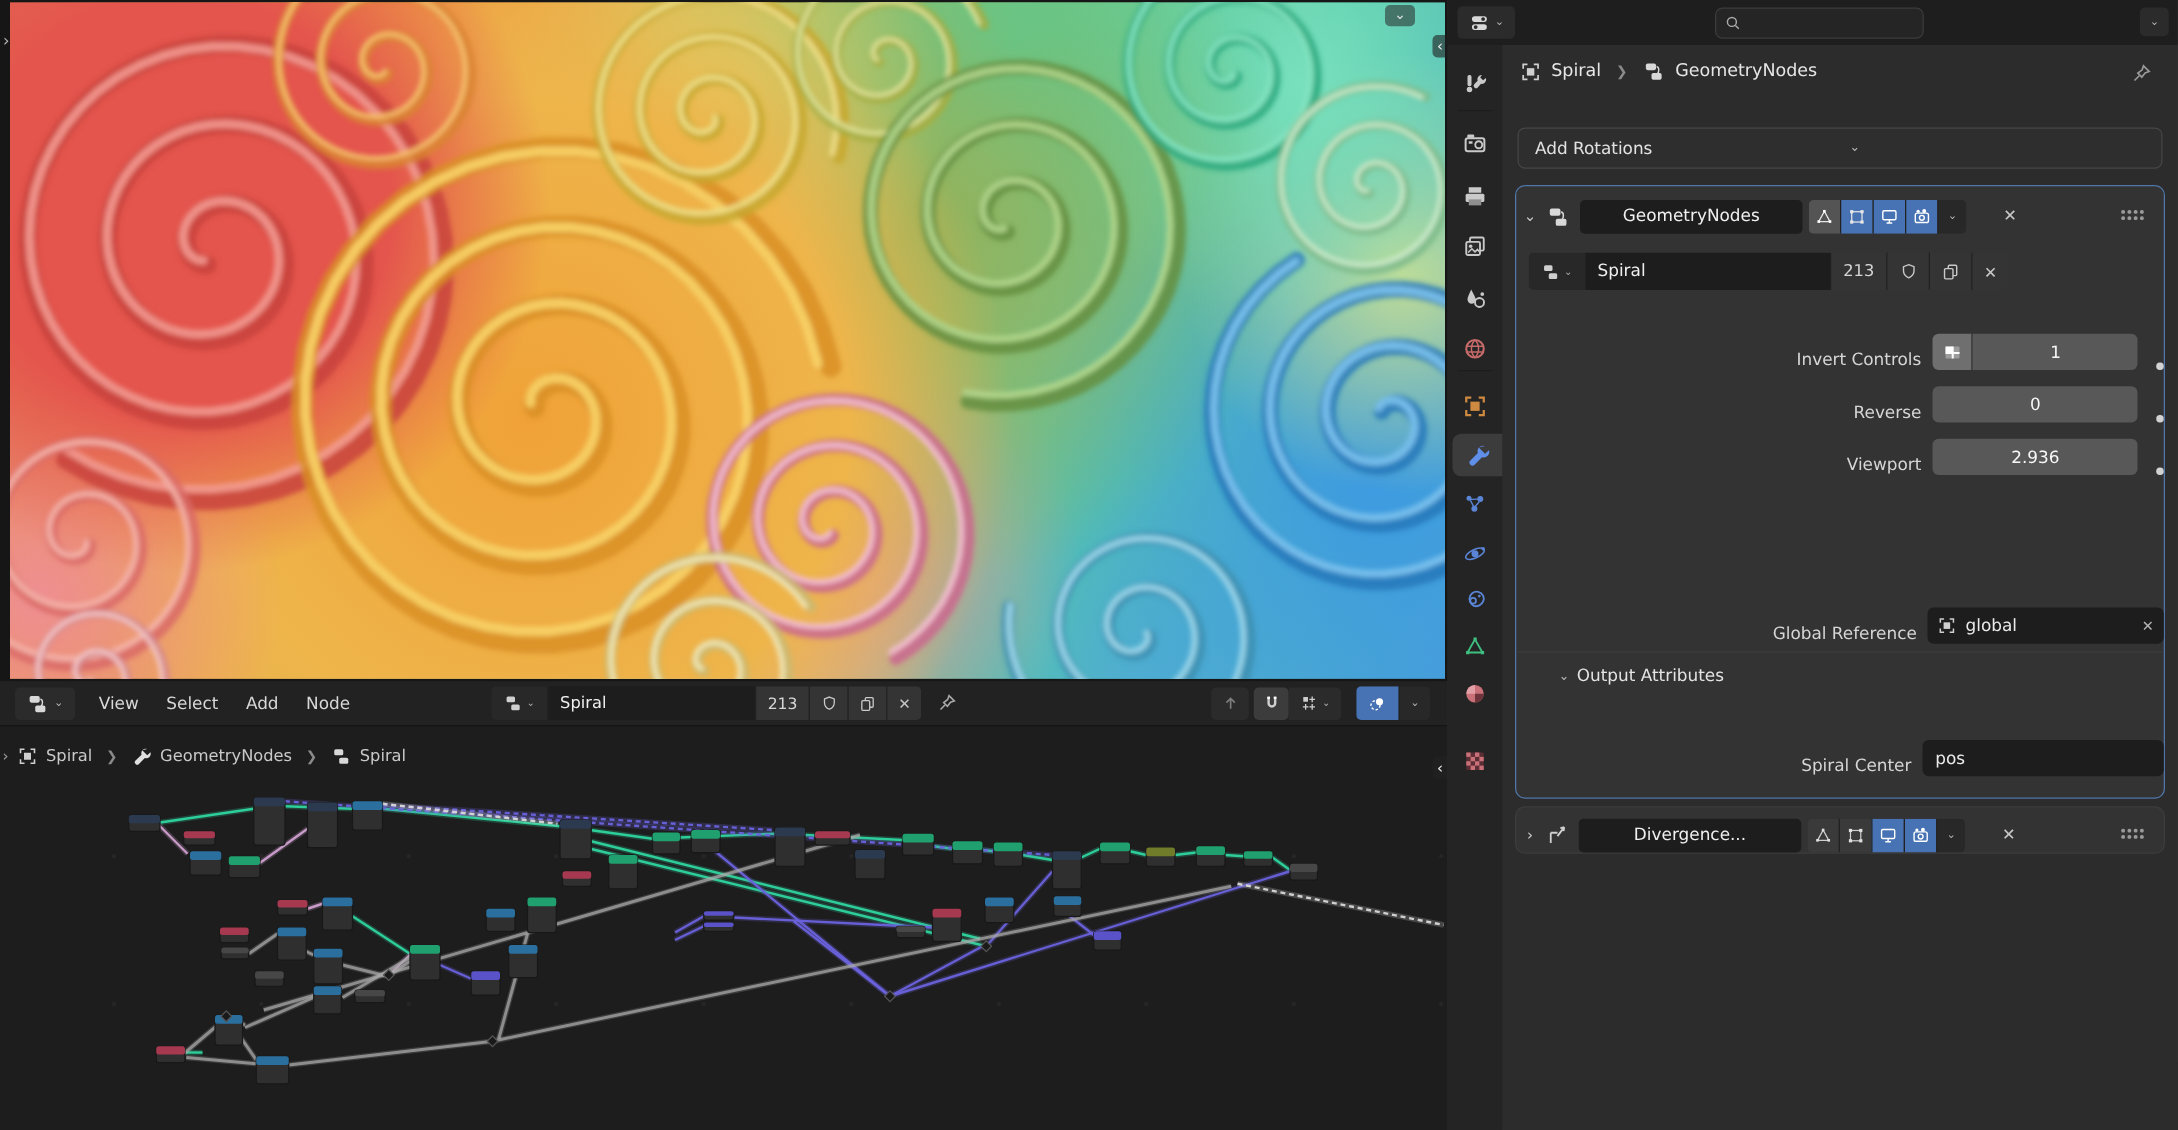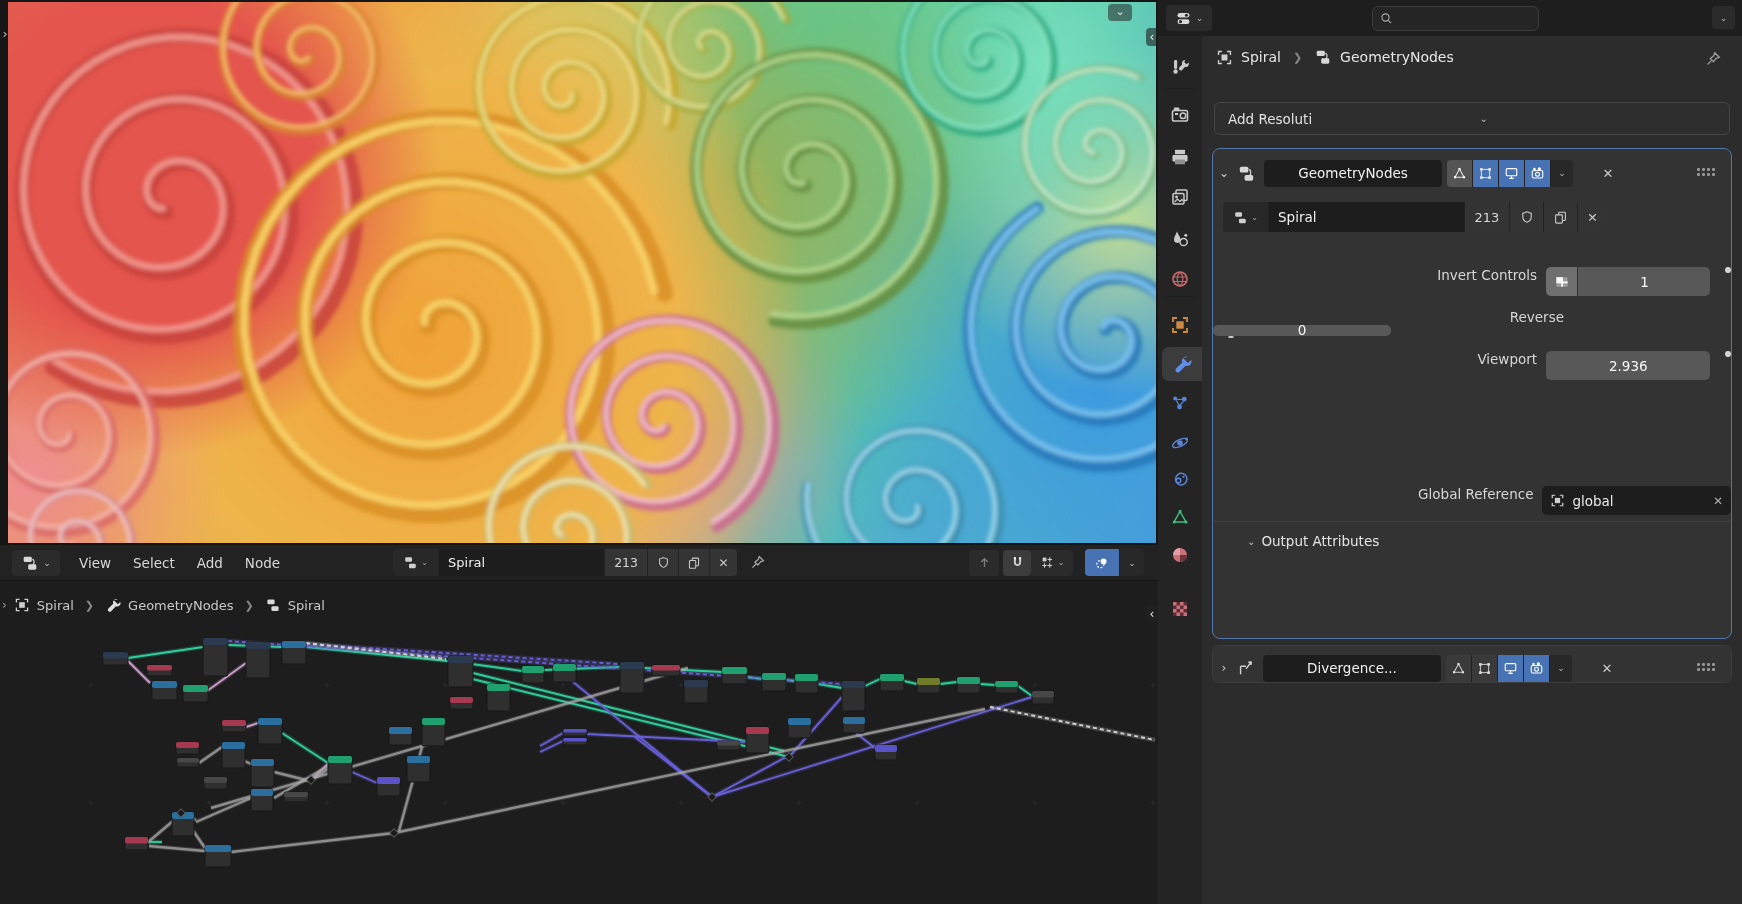--- a/index.html
+++ b/index.html
@@ -75,21 +75,21 @@
     border-radius:8px;}
   #wn-panel{left:10px;top:609px;width:518px;height:36px;background:#333333;border:1px solid #3d3d3d;
     border-radius:8px;}
   .mod-head{position:absolute;left:0;top:0;width:100%;height:36px;display:flex;align-items:center;}
   .chev{color:#cccccc;font-size:12px;width:22px;text-align:center;cursor:pointer;}
   .mod-name{width:178px;height:27px;background:#1d1d1d;border-radius:4px;display:flex;align-items:center;
     justify-content:center;font-size:13.5px;color:#f0f0f0;}
   .grip{display:grid;grid-template-columns:repeat(4,5px);grid-template-rows:repeat(2,5px);cursor:grab;}
   .grip i{width:2.5px;height:2.5px;border-radius:50%;background:#9a9a9a;}
   .x-btn{color:#c8c8c8;font-size:13px;width:26px;text-align:center;cursor:pointer;}
-  .prop-row{position:absolute;left:0;width:100%;height:29px;display:flex;align-items:flex-start;}
+  .prop-row{position:absolute;left:0;width:100%;height:29px;display:flex;align-items:flex-end;}
   .prop-label{width:360px;text-align:right;font-size:13.5px;color:#d6d6d6;padding-right:9px;box-sizing:border-box;}
   .valfield{width:178px;height:29px;background:#585858;border-radius:5px;display:flex;align-items:center;
     justify-content:center;font-size:13.5px;color:#f7f7f7;position:relative;overflow:hidden;cursor:ew-resize;}
   .valfield span{position:relative;z-index:2;}
   .fill{position:absolute;left:0;top:0;bottom:0;width:50%;background:#4772b3;z-index:1;}
   .dot{width:6px;height:6px;border-radius:50%;background:#d2d2d2;margin-left:15px;}
   .darkfield{background:#1d1d1d;border-radius:5px;height:29px;display:flex;align-items:center;
     font-size:13.5px;color:#eaeaea;}
   .icon-sq{width:34px;height:29px;background:#6f6f6f;border-radius:5px 0 0 5px;display:flex;
     align-items:center;justify-content:center;margin-right:1px;cursor:pointer;}
@@ -600,21 +600,21 @@
           <path d="M12.5 6 C15 6 15 11 13 12.5" stroke="#d8d8d8" stroke-width="1.3" fill="none"></path>
         </svg>
         <span>GeometryNodes</span>
       </div>
       <svg id="props-pin" class="abs" width="18" height="18" viewBox="0 0 20 20">
         <path d="M12 3 L17 8 L13.5 9.2 L10.5 13 L7 9.5 L10.8 6.5 Z" fill="none" stroke="#9a9a9a" stroke-width="1.5"></path>
         <path d="M8.2 11.8 L4 16" stroke="#9a9a9a" stroke-width="1.5"></path>
       </svg>
 
       <div id="add-modifier" class="abs">
-        <span>Add Resoluti</span>
+        <span>Add Rotations</span>
         <span style="font-size:10px;color:#bbb;padding-right:11px;">⌄</span>
       </div>
 
       <div id="geo-panel" class="abs">
         <div class="mod-head" style="top:6px;">
           <div class="chev">⌄</div>
           <svg width="19" height="19" viewBox="0 0 20 20" style="margin:0 8px 0 2px;">
             <rect x="3" y="3" width="9" height="6" rx="1.6" fill="#d8d8d8"></rect>
             <rect x="8" y="11.5" width="9" height="6" rx="1.6" fill="#d8d8d8"></rect>
             <path d="M12.5 6 C15 6 15 11 13 12.5" stroke="#d8d8d8" stroke-width="1.3" fill="none"></path>
@@ -705,21 +705,21 @@
               <rect x="3" y="4" width="14" height="12" rx="1" fill="#9c9c9c"></rect>
               <rect x="3" y="4" width="6.5" height="5.5" fill="#ffffff"></rect>
               <path d="M3 10.5 H17 M10.2 4 V16" stroke="#ffffff" stroke-width="2"></path>
             </svg>
           </div>
           <div class="valfield" style="width:143px;border-radius:0 5px 5px 0;">
             <span>1</span>
           </div>
           <div class="dot"></div>
         </div>
-        <div class="prop-row" style="top:160px;flex-direction:column;">
+        <div class="prop-row" style="top:160px;">
           <div class="prop-label">Reverse</div>
           <div class="valfield">
             <span>0</span>
             </div>
           <div class="dot"></div>
         </div>
         <div class="prop-row" style="top:202px;">
           <div class="prop-label">Viewport</div>
           <div class="valfield">
             <span>2.936</span>
@@ -738,20 +738,26 @@
             <span style="color:#b5b5b5;font-size:11.5px;">✕</span>
           </div>
         </div>
 
         <div class="hdiv" style="top:372px;width:516px;"></div>
 
         <div class="sect-head" style="left:34px;top:384px;">
           <span style="font-size:10px;color:#bbb;">⌄</span>
           <span>Output Attributes</span>
         </div>
+        <div class="prop-row" style="top:443px;">
+          <div class="prop-label">Spiral Center</div>
+          <div class="darkfield" style="width:213px;padding-left:10px;box-sizing:border-box;">
+            <span>pos</span>
+          </div>
+        </div>
       </div>
 
       <div id="wn-panel" class="abs">
         <div class="mod-head" style="top:4px;">
           <div class="chev">›</div>
           <svg width="18" height="18" viewBox="0 0 20 20" style="margin:0 8px 0 2px;">
             <path d="M4 17 V8 M4 8 H10" stroke="#cfcfcf" stroke-width="1.6" fill="none"></path>
             <path d="M16 3 L10 11 M16 3 L12.5 3.8 M16 3 L15.4 6.6" stroke="#cfcfcf" stroke-width="1.6" fill="none"></path>
           </svg>
           <div class="mod-name">Divergence...</div>

